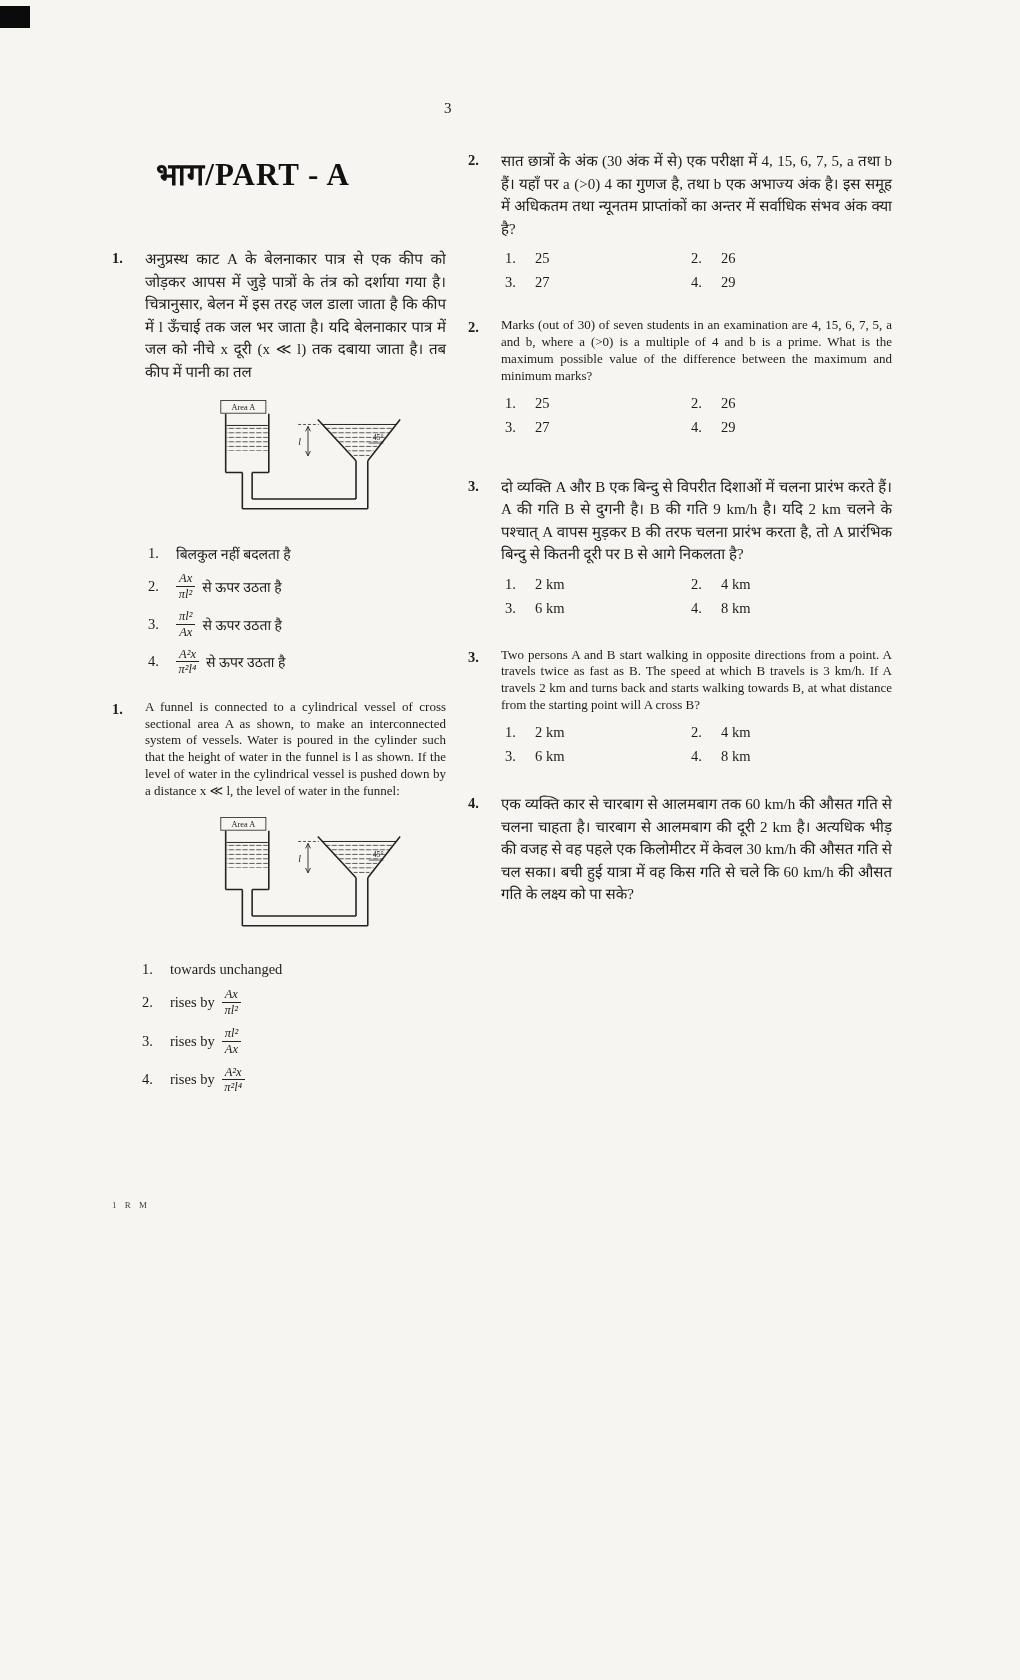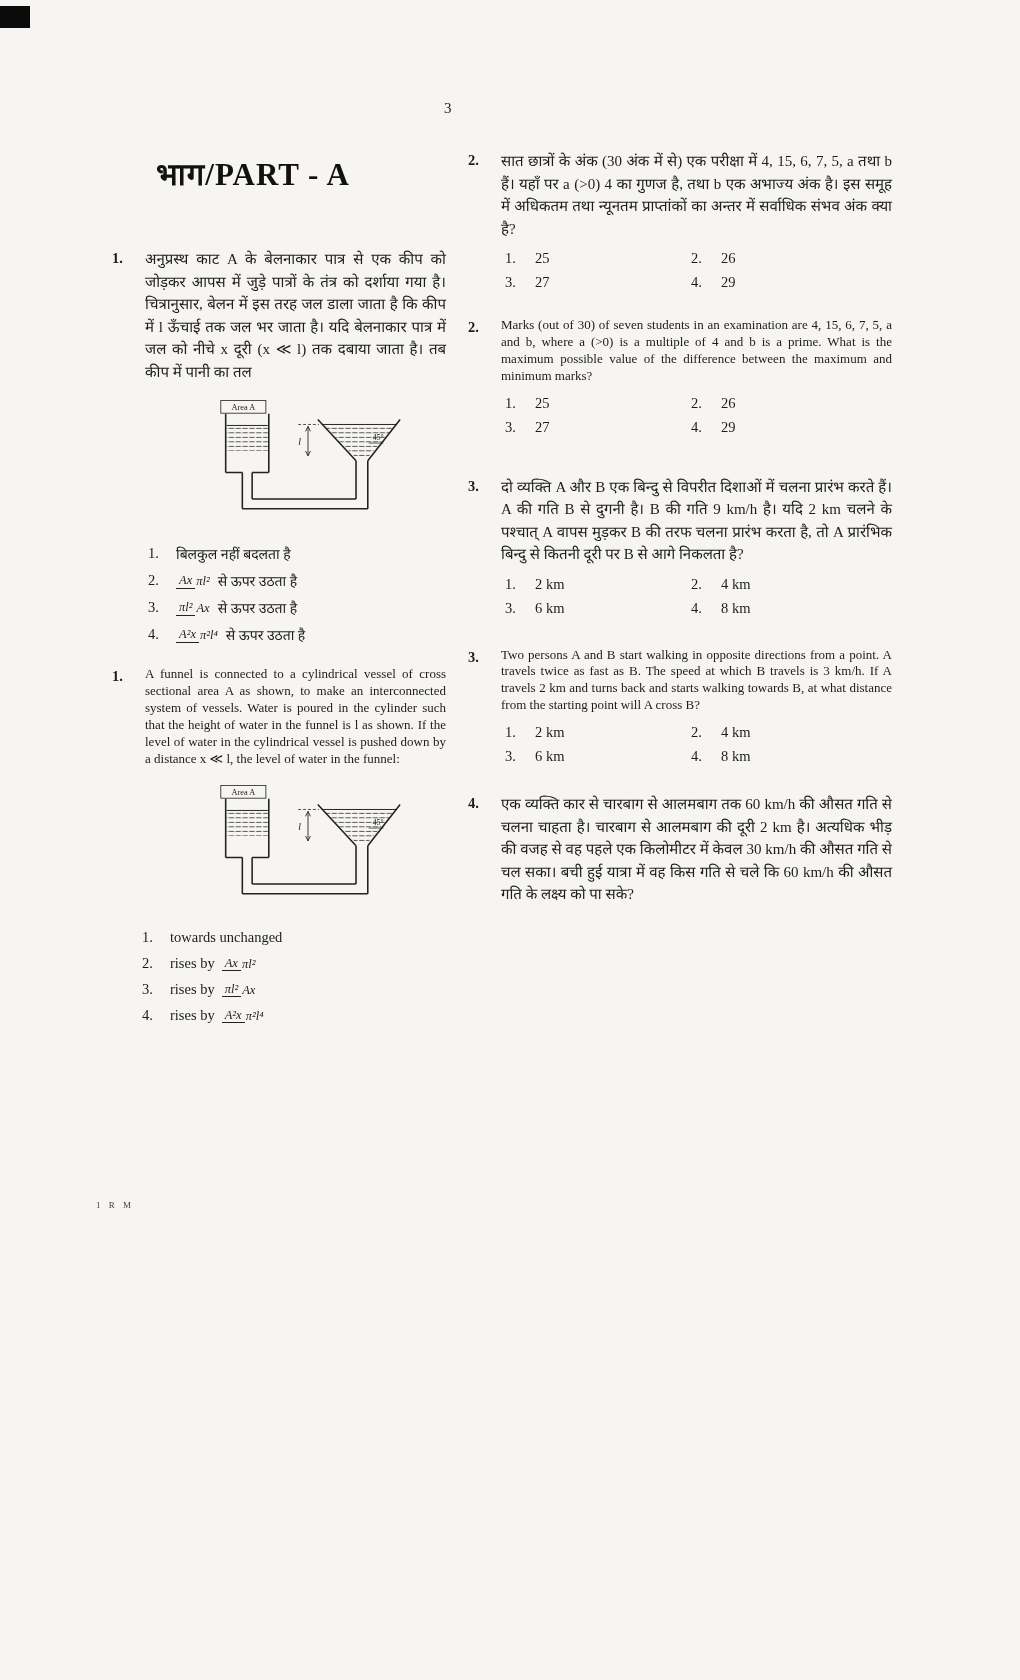--- a/index.html
+++ b/index.html
@@ -10,21 +10,21 @@
     color:#1c1c1c;
   }
   .page {
     position:relative;
     width:1020px; height:1680px;
     background:#f6f5f1;
     overflow:hidden;
   }
   .corner-mark { position:absolute; left:0; top:6px; width:30px; height:22px; background:#0b0b0b; }
   .page-number { position:absolute; left:444px; top:100px; font-size:15px; color:#222; }
-  .footer-code { position:absolute; left:96px; top:1200px; font-size:9px; letter-spacing:3px; color:#444; }
+  .footer-code { position:absolute; left:112px; top:1200px; font-size:9px; letter-spacing:3px; color:#444; }
 
   .col-left  { position:absolute; left:112px; top:146px; width:334px; }
   .col-right { position:absolute; left:468px; top:150px; width:424px; }
 
   .part-title { font-size:31px; font-weight:bold; letter-spacing:1px; margin:6px 0 54px 44px; color:#111; }
 
   .qsection { margin-bottom:22px; }
   .qrow { display:flex; }
   .qnum { flex:none; width:33px; font-weight:bold; font-size:14.5px; padding-top:2px; }
   .qtext { flex:1; text-align:justify; font-size:13px; line-height:1.3; }
@@ -35,21 +35,21 @@
 
   .optlist { margin:18px 0 6px 36px; }
   .optlist .opt { margin-bottom:8px; }
   .optlist-en { margin:16px 0 6px 30px; }
   .optlist-en .opt { margin-bottom:9px; }
   .opt { display:flex; align-items:center; font-size:14.5px; }
   .opt .onum { flex:none; width:28px; font-size:14.5px; }
   .otext { display:inline-flex; align-items:center; gap:7px;font-family:Liberation Serif, serif; }
   .otext.hindi, .osuffix { font-size:14px; }
 
-  .frac { display:inline-flex; align-items:center; line-height:1.15; font-size:12.5px; font-style:italic; }
+  .frac { display:inline-flex; flex-direction:column; align-items:center; line-height:1.15; font-size:12.5px; font-style:italic; }
   .frac .fn { border-bottom:1px solid #222; padding:0 3px; }
   .frac .fd { padding:0 1px; }
 
   .optgrid { display:grid; grid-template-columns:186px 186px; row-gap:7px; margin:10px 0 0 37px; }
   .optgrid .opt .onum { width:30px; }
 </style>
 </head>
 <body>
 
 <div class="page">

